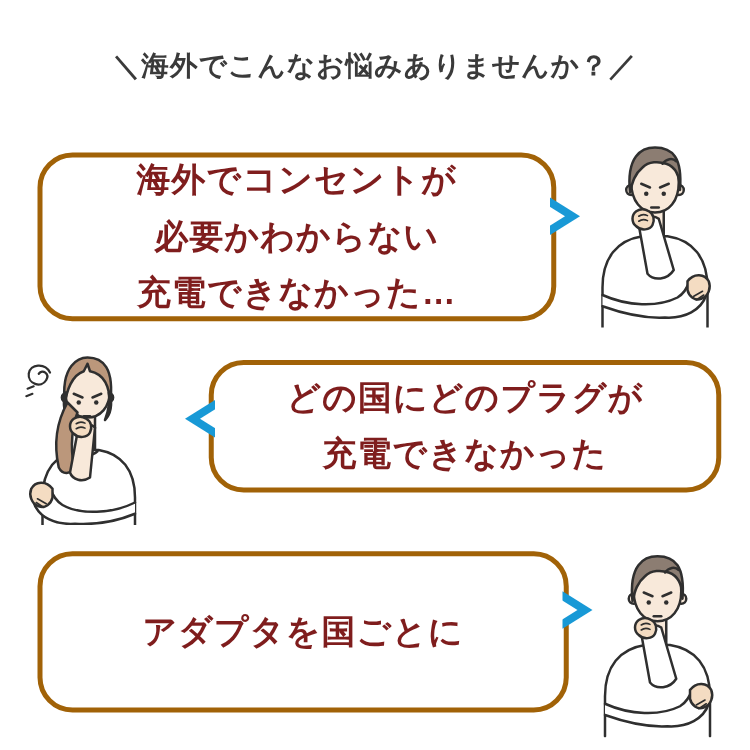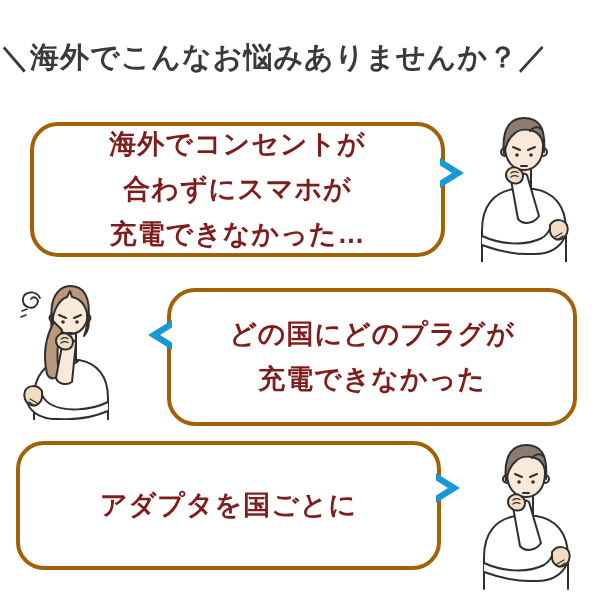--- a/index.html
+++ b/index.html
@@ -1,33 +1,33 @@
 <!DOCTYPE html>
 <html><head>
 <meta charset="utf-8">
 <style>
   html,body{margin:0;padding:0;background:#ffffff;}
   .canvas{
     position:relative;width:600px;height:600px;background:#ffffff;overflow:hidden;
     font-family:"Liberation Sans","DejaVu Sans",sans-serif;
   }
   .title{
-    position:absolute;top:38px;left:0;width:600px;text-align:left;
-    font-size:29px;font-weight:800;letter-spacing:1px;color:#3a3a3a;white-space:nowrap;
+    position:absolute;top:38px;left:0;width:600px;text-align:center;
+    font-size:22px;font-weight:800;letter-spacing:1px;color:#3a3a3a;white-space:nowrap;
   }
   .bubble{
     position:absolute;background:#ffffff;border:4px solid #a16207;border-radius:28px;
     display:flex;flex-direction:column;justify-content:center;align-items:center;
     color:#7f1d1d;font-size:27px;font-weight:600;line-height:45px;letter-spacing:1px;
     text-align:center;box-sizing:border-box;
   }
   .bubble-line{display:block;white-space:nowrap;}
   #bubble-1{left:30px;top:122px;width:415px;height:135px;}
-  #bubble-2{left:167px;top:288px;width:410px;height:138px;}
-  #bubble-3{left:16px;top:441px;width:425px;height:129px;}
+  #bubble-2{left:167px;top:288px;width:410px;height:106px;}
+  #bubble-3{left:30px;top:441px;width:425px;height:129px;}
   
   .tail-right::before{
     content:"";position:absolute;right:-23px;top:32px;width:0;height:0;
     border-top:15px solid transparent;border-bottom:15px solid transparent;border-left:24px solid #1899d6;
   }
   .tail-right::after{
     content:"";position:absolute;right:-11px;top:37px;width:0;height:0;
     border-top:10px solid transparent;border-bottom:10px solid transparent;border-left:16px solid #ffffff;
   }
   
@@ -49,21 +49,21 @@
 </style>
 </head>
 <body>
 
 <div class="canvas">
 
   <div class="title">＼海外でこんなお悩みありませんか？／</div>
 
   <div class="bubble tail-right" id="bubble-1">
     <span class="bubble-line">海外でコンセントが</span>
-    <span class="bubble-line">合わずにスマホが</span>
+    <span class="bubble-line">必要かわからない</span>
     <span class="bubble-line">充電できなかった…</span>
   </div>
 
   <div class="fig" id="man-1">
     <svg viewBox="0 0 104 150">
       <g fill="none" stroke="#2f2f2f" stroke-width="2" stroke-linecap="round" stroke-linejoin="round">
         <path d="M45,52 L45,80 L59,80 L59,52 Z" fill="#f8e9da"></path>
         <path d="M10,150 L10,118 C10,94 22,80 42,77 L62,77 C82,80 94,94 94,118 L94,150" fill="#ffffff"></path>
         <path d="M45,77 L52,85 L59,77"></path>
         <circle cx="33" cy="40" r="4" fill="#f8e9da"></circle>

